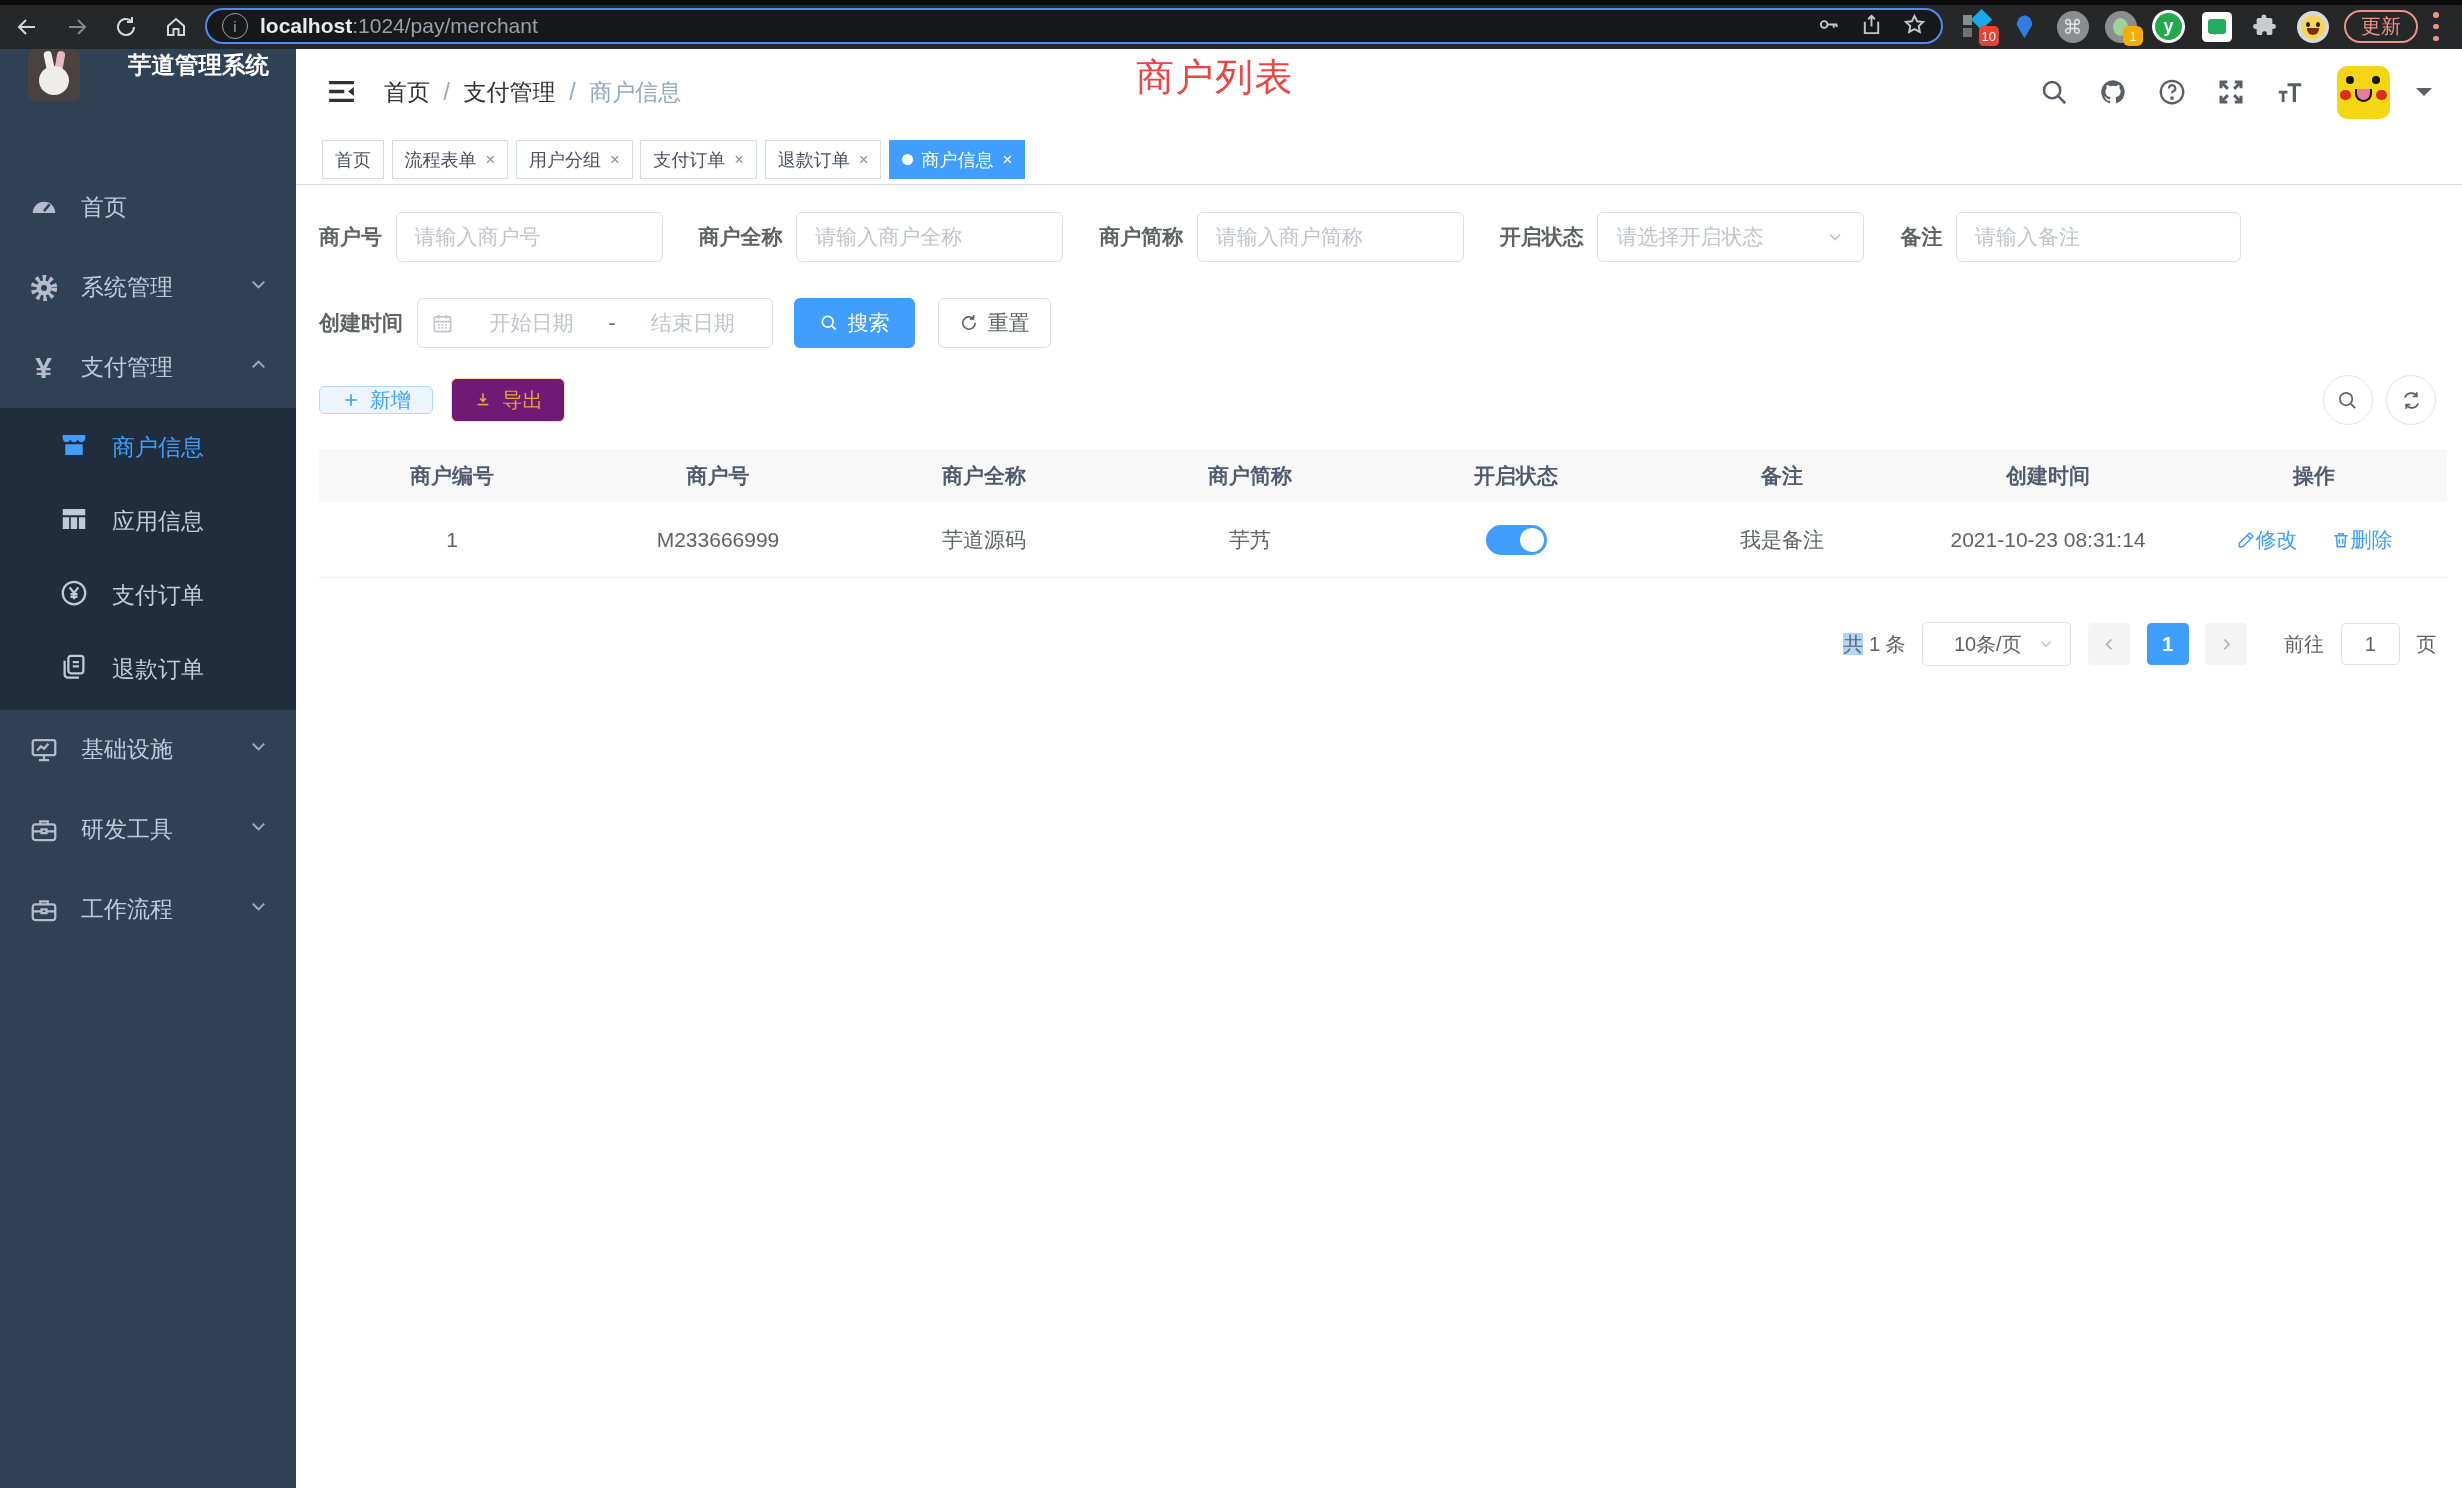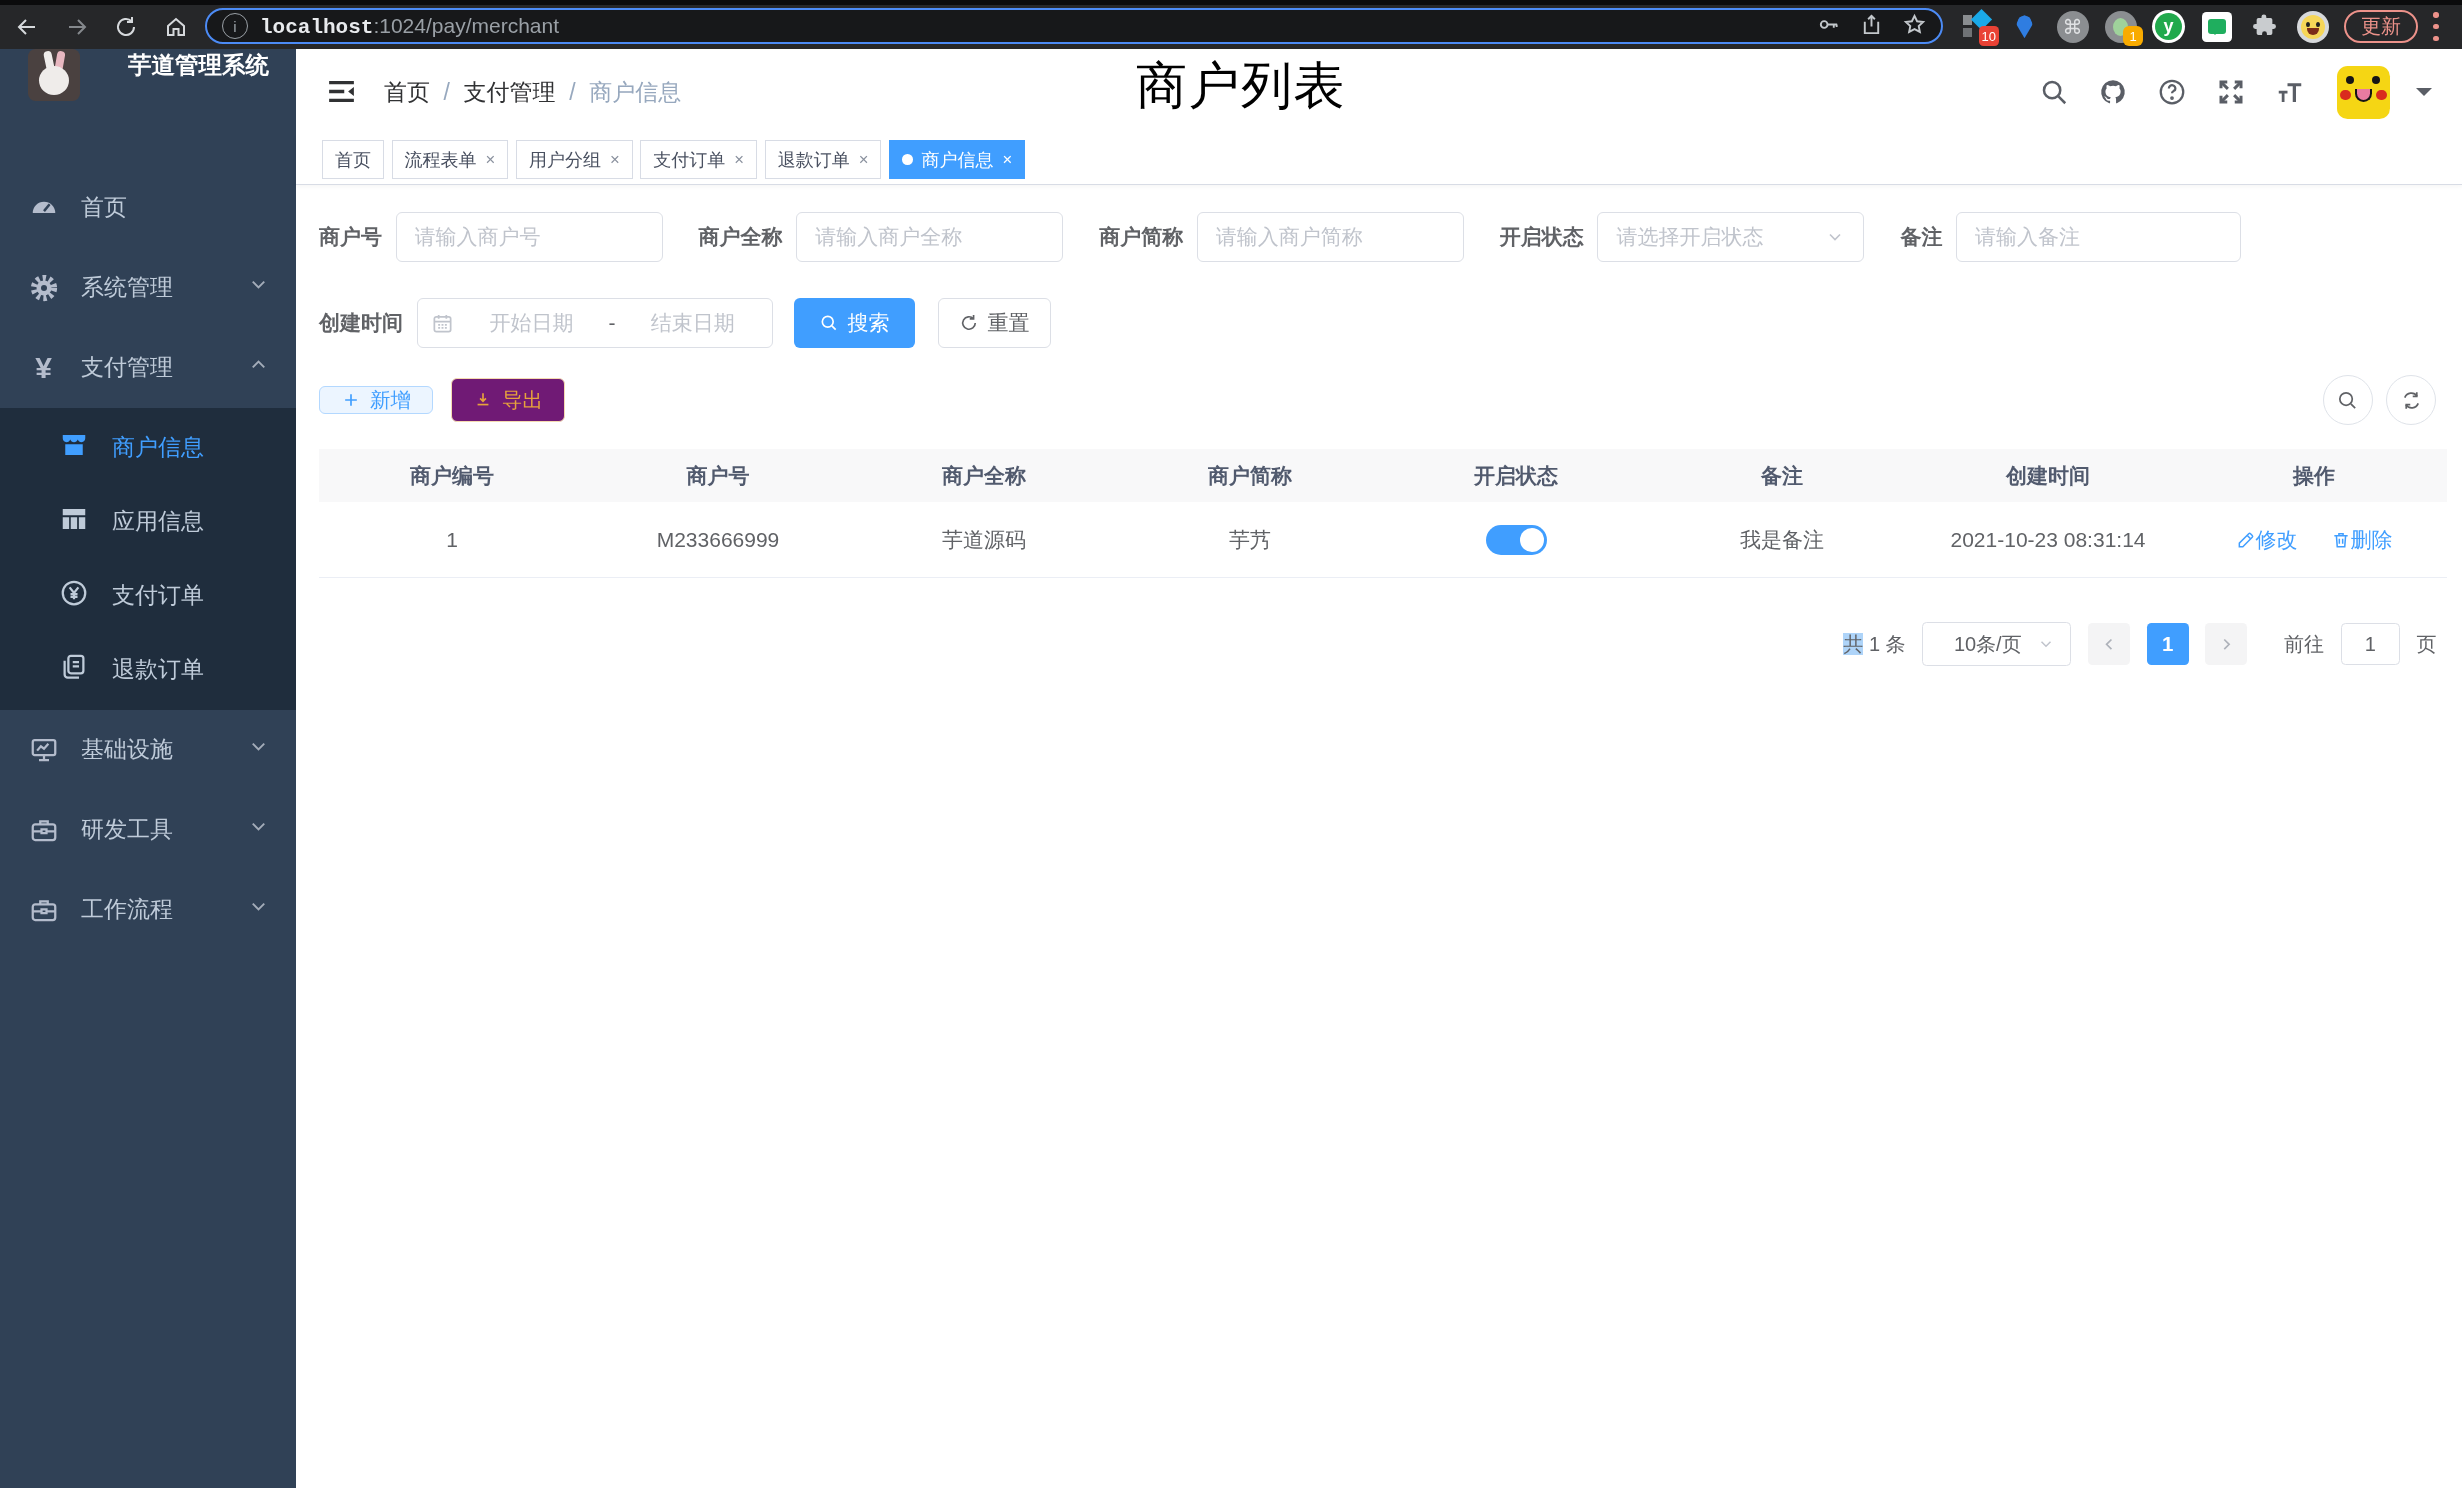--- a/index.html
+++ b/index.html
@@ -11,21 +11,21 @@
   .browser-topstrip { position:absolute; left:0; top:0; right:0; height:5.3px; background:#0b0b0c; }
   .nav-btns { position:absolute; left:10.6px; top:5.3px; height:43px; display:flex; align-items:center; gap:16.7px; }
   .nav-btn { width:33px; height:33px; display:flex; align-items:center; justify-content:center; color:#d6d9dc; }
   .nav-btn.dim { color:#85898d; }
   .nav-btn svg { width:24px; height:24px; }
   .urlbar { position:absolute; left:205px; top:8.3px; width:1738px; height:36px; background:#17181a;
     border:2.3px solid #4c8bf5; border-radius:20px; display:flex; align-items:center; padding:0 15px; }
   .url-info { width:26px; height:26px; border:1.5px solid #9aa0a6; border-radius:50%; color:#9aa0a6;
     display:flex; align-items:center; justify-content:center; font-size:15px; margin-right:12px; flex:none; }
   .url-text { font-size:21px; color:#9aa0a6; white-space:nowrap; }
-  .url-text b { color:#e8eaed; font-weight:700;font-family:Liberation Mono, monospace; }
+  .url-text b { color:#e8eaed; font-weight:700; }
   .urlbar-right { margin-left:auto; display:flex; align-items:center; gap:20px; color:#c3c7cb; }
   .urlbar-right svg { width:23px; height:23px; }
   .ext-area { position:absolute; left:1960px; top:5.3px; height:43px; display:flex; align-items:center; gap:15px; }
   .ext { position:relative; width:33px; height:33px; display:flex; align-items:center; justify-content:center; }
   .badge { position:absolute; right:-6px; bottom:-3px; min-width:20px; height:20px; border-radius:4.5px;
     font-size:13px; color:#fff; display:flex; align-items:center; justify-content:center; padding:0 3px; }
   .badge.red { background:#e94235; }
   .badge.orange { background:#f9ab00; color:#fff; border-radius:6px; }
   .tm-sq1 { position:absolute; left:3px; top:4.5px; width:9px; height:10.6px; background:#8a8d90; }
   .tm-sq2 { position:absolute; left:3px; top:18px; width:9px; height:9px; background:#6f7275; }
@@ -88,21 +88,21 @@
   .pika .mouth { position:absolute; left:18px; top:23px; width:16.7px; height:13.6px; background:#e87ba0; border:2.3px solid #151515; border-radius:0 0 16.7px 16.7px; border-top:none; }
   .caret-down { width:0; height:0; border:8.3px solid transparent; border-top-color:#5a5e66; margin-top:7.6px; cursor:pointer; }
 
   .tagsbar { height:50px; background:#fff; border-bottom:1.5px solid #d8dce5; display:flex; align-items:center; padding-left:26px; gap:7.6px; box-shadow:0 1.5px 4.5px rgba(0,0,0,.04); }
   .tag { height:39px; display:flex; align-items:center; padding:0 12px; border:1.5px solid #d8dce5; background:#fff; color:#495060; font-size:18px; gap:9px; cursor:pointer; white-space:nowrap; }
   .tag .x { font-size:16.7px; color:#8a919e; }
   .tag.active { background:#409EFF; border-color:#409EFF; color:#fff; }
   .tag.active .dot { width:10.6px; height:10.6px; border-radius:50%; background:#fff; }
   .tag.active .x { color:#fff; }
 
-  .annotation { position:absolute; left:840px; top:3px; font-size:51px; color:#000000; letter-spacing:1.5px; z-index:5; white-space:nowrap; }
+  .annotation { position:absolute; left:840px; top:3px; font-size:38px; color:#ef4444; letter-spacing:1.5px; z-index:5; white-space:nowrap; }
 
   .content { padding:27px 15px 0 23px; }
   .frow { display:flex; align-items:center; }
   .fitem { display:flex; align-items:center; margin-right:36px; }
   .flabel { font-size:21px; font-weight:700; color:#606266; margin-right:13.6px; white-space:nowrap; }
   .finput { position:relative; height:50px; border:1.5px solid #dcdfe6; border-radius:6px; background:#fff; display:flex; align-items:center; }
   .finput input { border:none; outline:none; width:100%; height:100%; font-size:21px; color:#606266; padding:0 18px; background:transparent; border-radius:6px; font-family:inherit; }
   .finput input::placeholder { color:#c0c4cc; }
   .w352 { width:267px; } .w376 { width:285px; }
   .fselect { width:267px; height:50px; border:1.5px solid #dcdfe6; border-radius:6px; display:flex; align-items:center; padding:0 18px; font-size:21px; color:#c0c4cc; cursor:pointer; }

